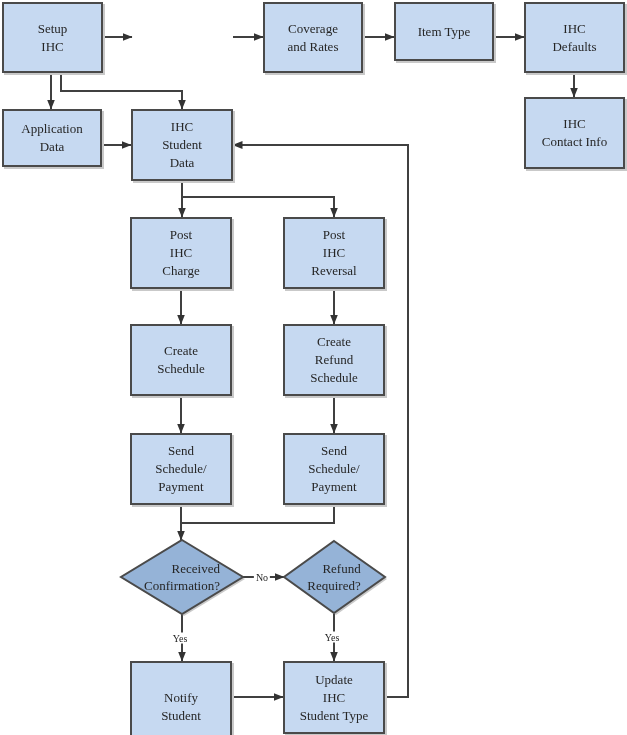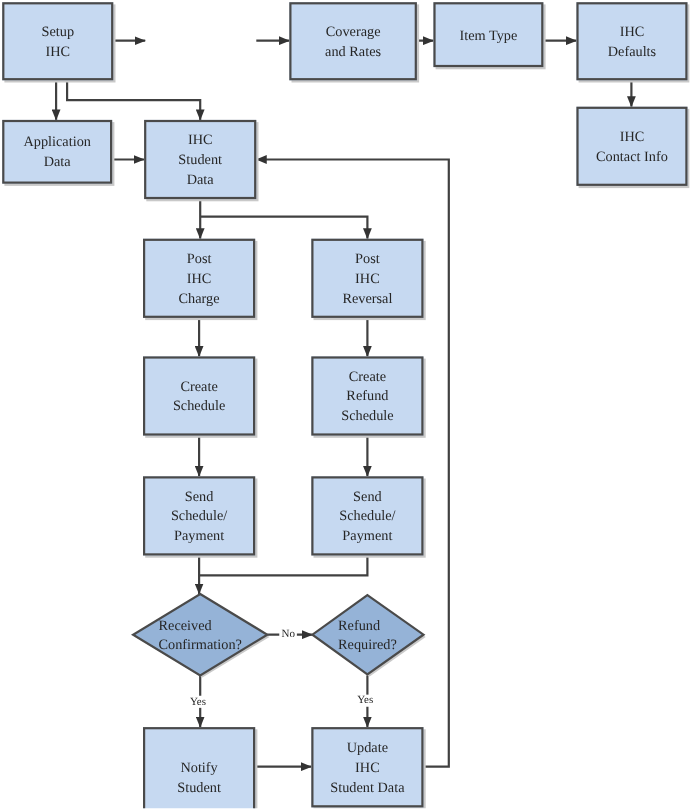--- a/index.html
+++ b/index.html
@@ -15,21 +15,21 @@
     position:absolute; box-sizing:border-box;
     background:var(--box-fill,#c6d9f1);
     border:2px solid var(--border,#4a4a4a);
     box-shadow:2px 2px 0 var(--shadow,#c9c9c9);
     display:flex; align-items:center; justify-content:center;
     text-align:center; white-space:pre-line;
     font-size:13px; line-height:18px; color:var(--text,#262626);
   }
   .diamond-label {
     position:absolute; transform:translate(-50%,-50%);
-    text-align:left; white-space:pre-line;
+    text-align:right; white-space:pre-line;
     font-size:13px; line-height:17px; color:var(--text,#262626);
   }
   .edge-label {
     position:absolute; transform:translate(-50%,-50%);
     background:var(--background,#fff); padding:0 2px;
     font-size:10px; color:var(--text,#262626);
   }
 </style>
 </head>
 <body>
@@ -70,21 +70,21 @@
     <g>
       <polygon points="184,542 245,579 184,616 123,579" fill="#c9c9c9"></polygon>
       <polygon points="182,540 243,577 182,614 121,577" fill="#95b3d7" stroke="#4a4a4a" stroke-width="2" stroke-linejoin="miter"></polygon>
       <polygon points="336,543 387,579 336,615 286,579" fill="#c9c9c9"></polygon>
       <polygon points="334,541 385,577 334,613 284,577" fill="#95b3d7" stroke="#4a4a4a" stroke-width="2" stroke-linejoin="miter"></polygon>
     </g>
   </svg>
 
   <div class="node" style="left:2px;top:2px;width:101px;height:71px">Setup
 IHC</div>
-  <div class="node" style="left:263px;top:2px;width:116px;height:71px">Coverage
+  <div class="node" style="left:263px;top:2px;width:100px;height:71px">Coverage
 and Rates</div>
   <div class="node" style="left:394px;top:2px;width:100px;height:59px">Item Type</div>
   <div class="node" style="left:524px;top:2px;width:101px;height:71px">IHC
 Defaults</div>
   <div class="node" style="left:524px;top:97px;width:101px;height:72px">IHC
 Contact Info</div>
   <div class="node" style="left:2px;top:109px;width:100px;height:58px">Application
 Data</div>
   <div class="node" style="left:131px;top:109px;width:102px;height:72px">IHC
 Student
@@ -103,21 +103,21 @@
   <div class="node" style="left:130px;top:433px;width:102px;height:72px">Send
 Schedule/
 Payment</div>
   <div class="node" style="left:283px;top:433px;width:102px;height:72px">Send
 Schedule/
 Payment</div>
   <div class="node" style="left:130px;top:661px;width:102px;height:92px">Notify
 Student</div>
   <div class="node" style="left:283px;top:661px;width:102px;height:73px">Update
 IHC
-Student Data</div>
+Student Type</div>
 
   <div class="diamond-label" style="left:182px;top:577px">Received
 Confirmation?</div>
   <div class="diamond-label" style="left:334px;top:577px">Refund
 Required?</div>
 
   <div class="edge-label" style="left:262px;top:577px">No</div>
   <div class="edge-label" style="left:180px;top:638px">Yes</div>
   <div class="edge-label" style="left:332px;top:637px">Yes</div>
 

